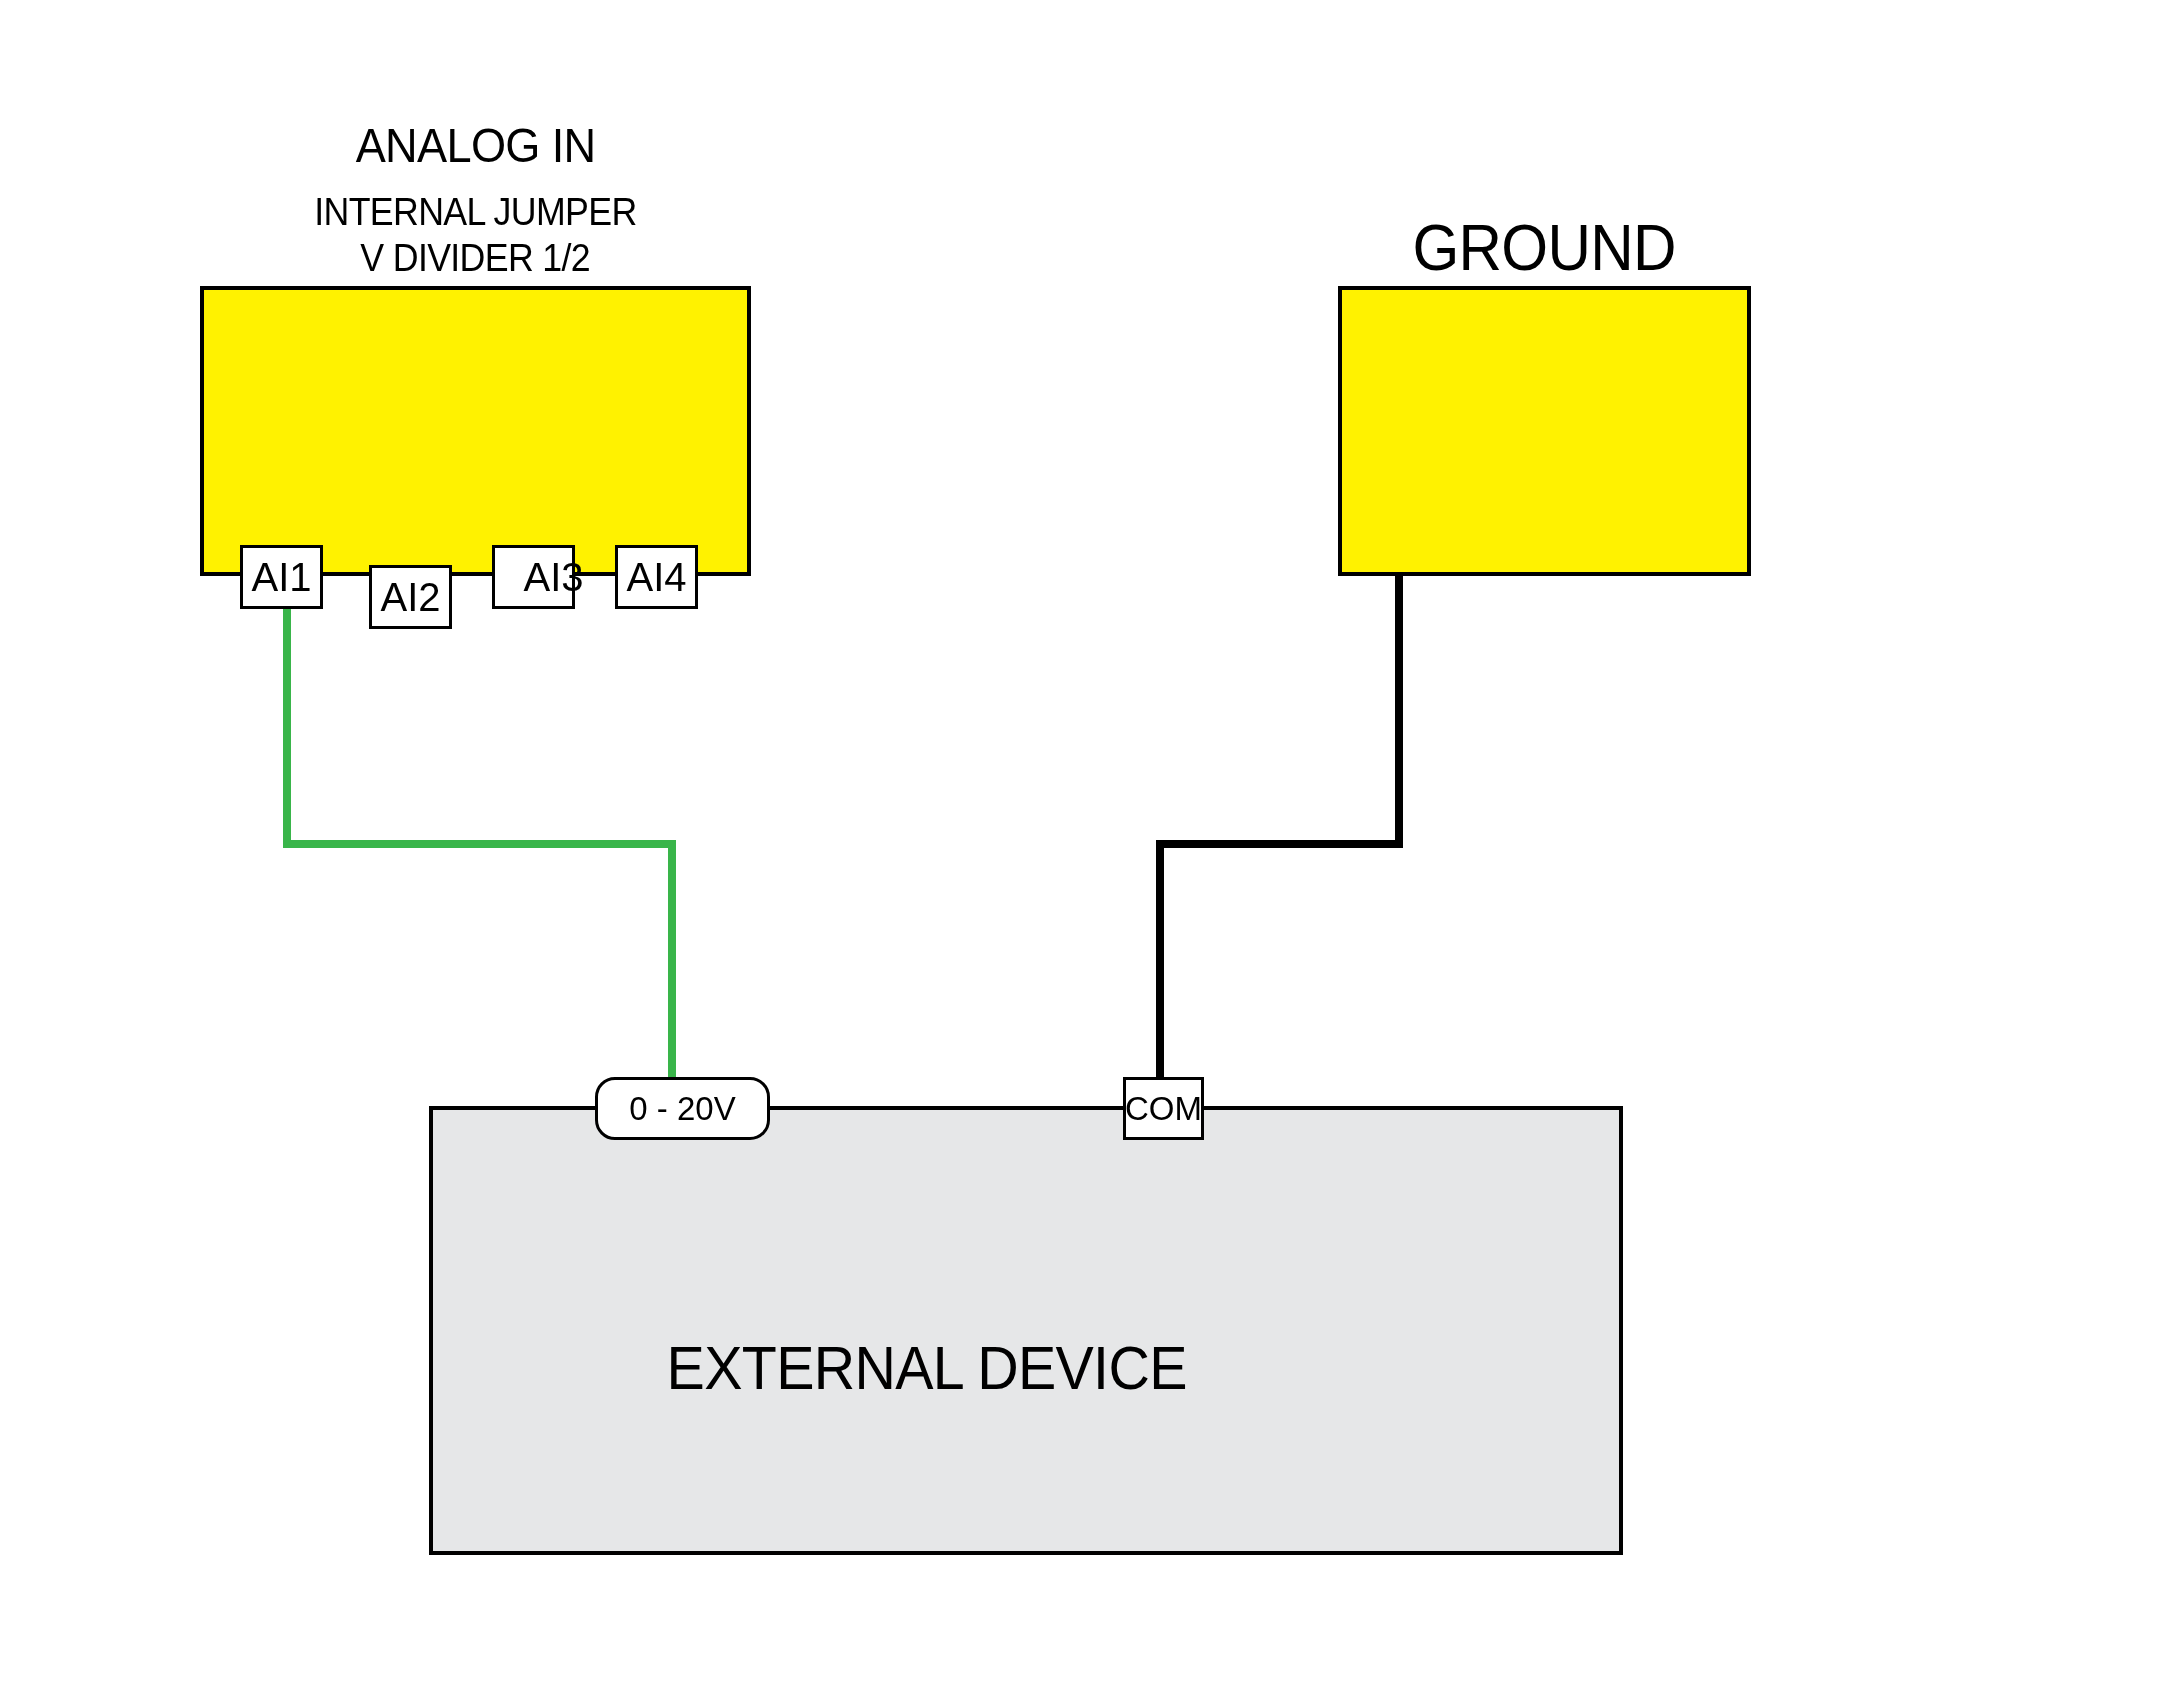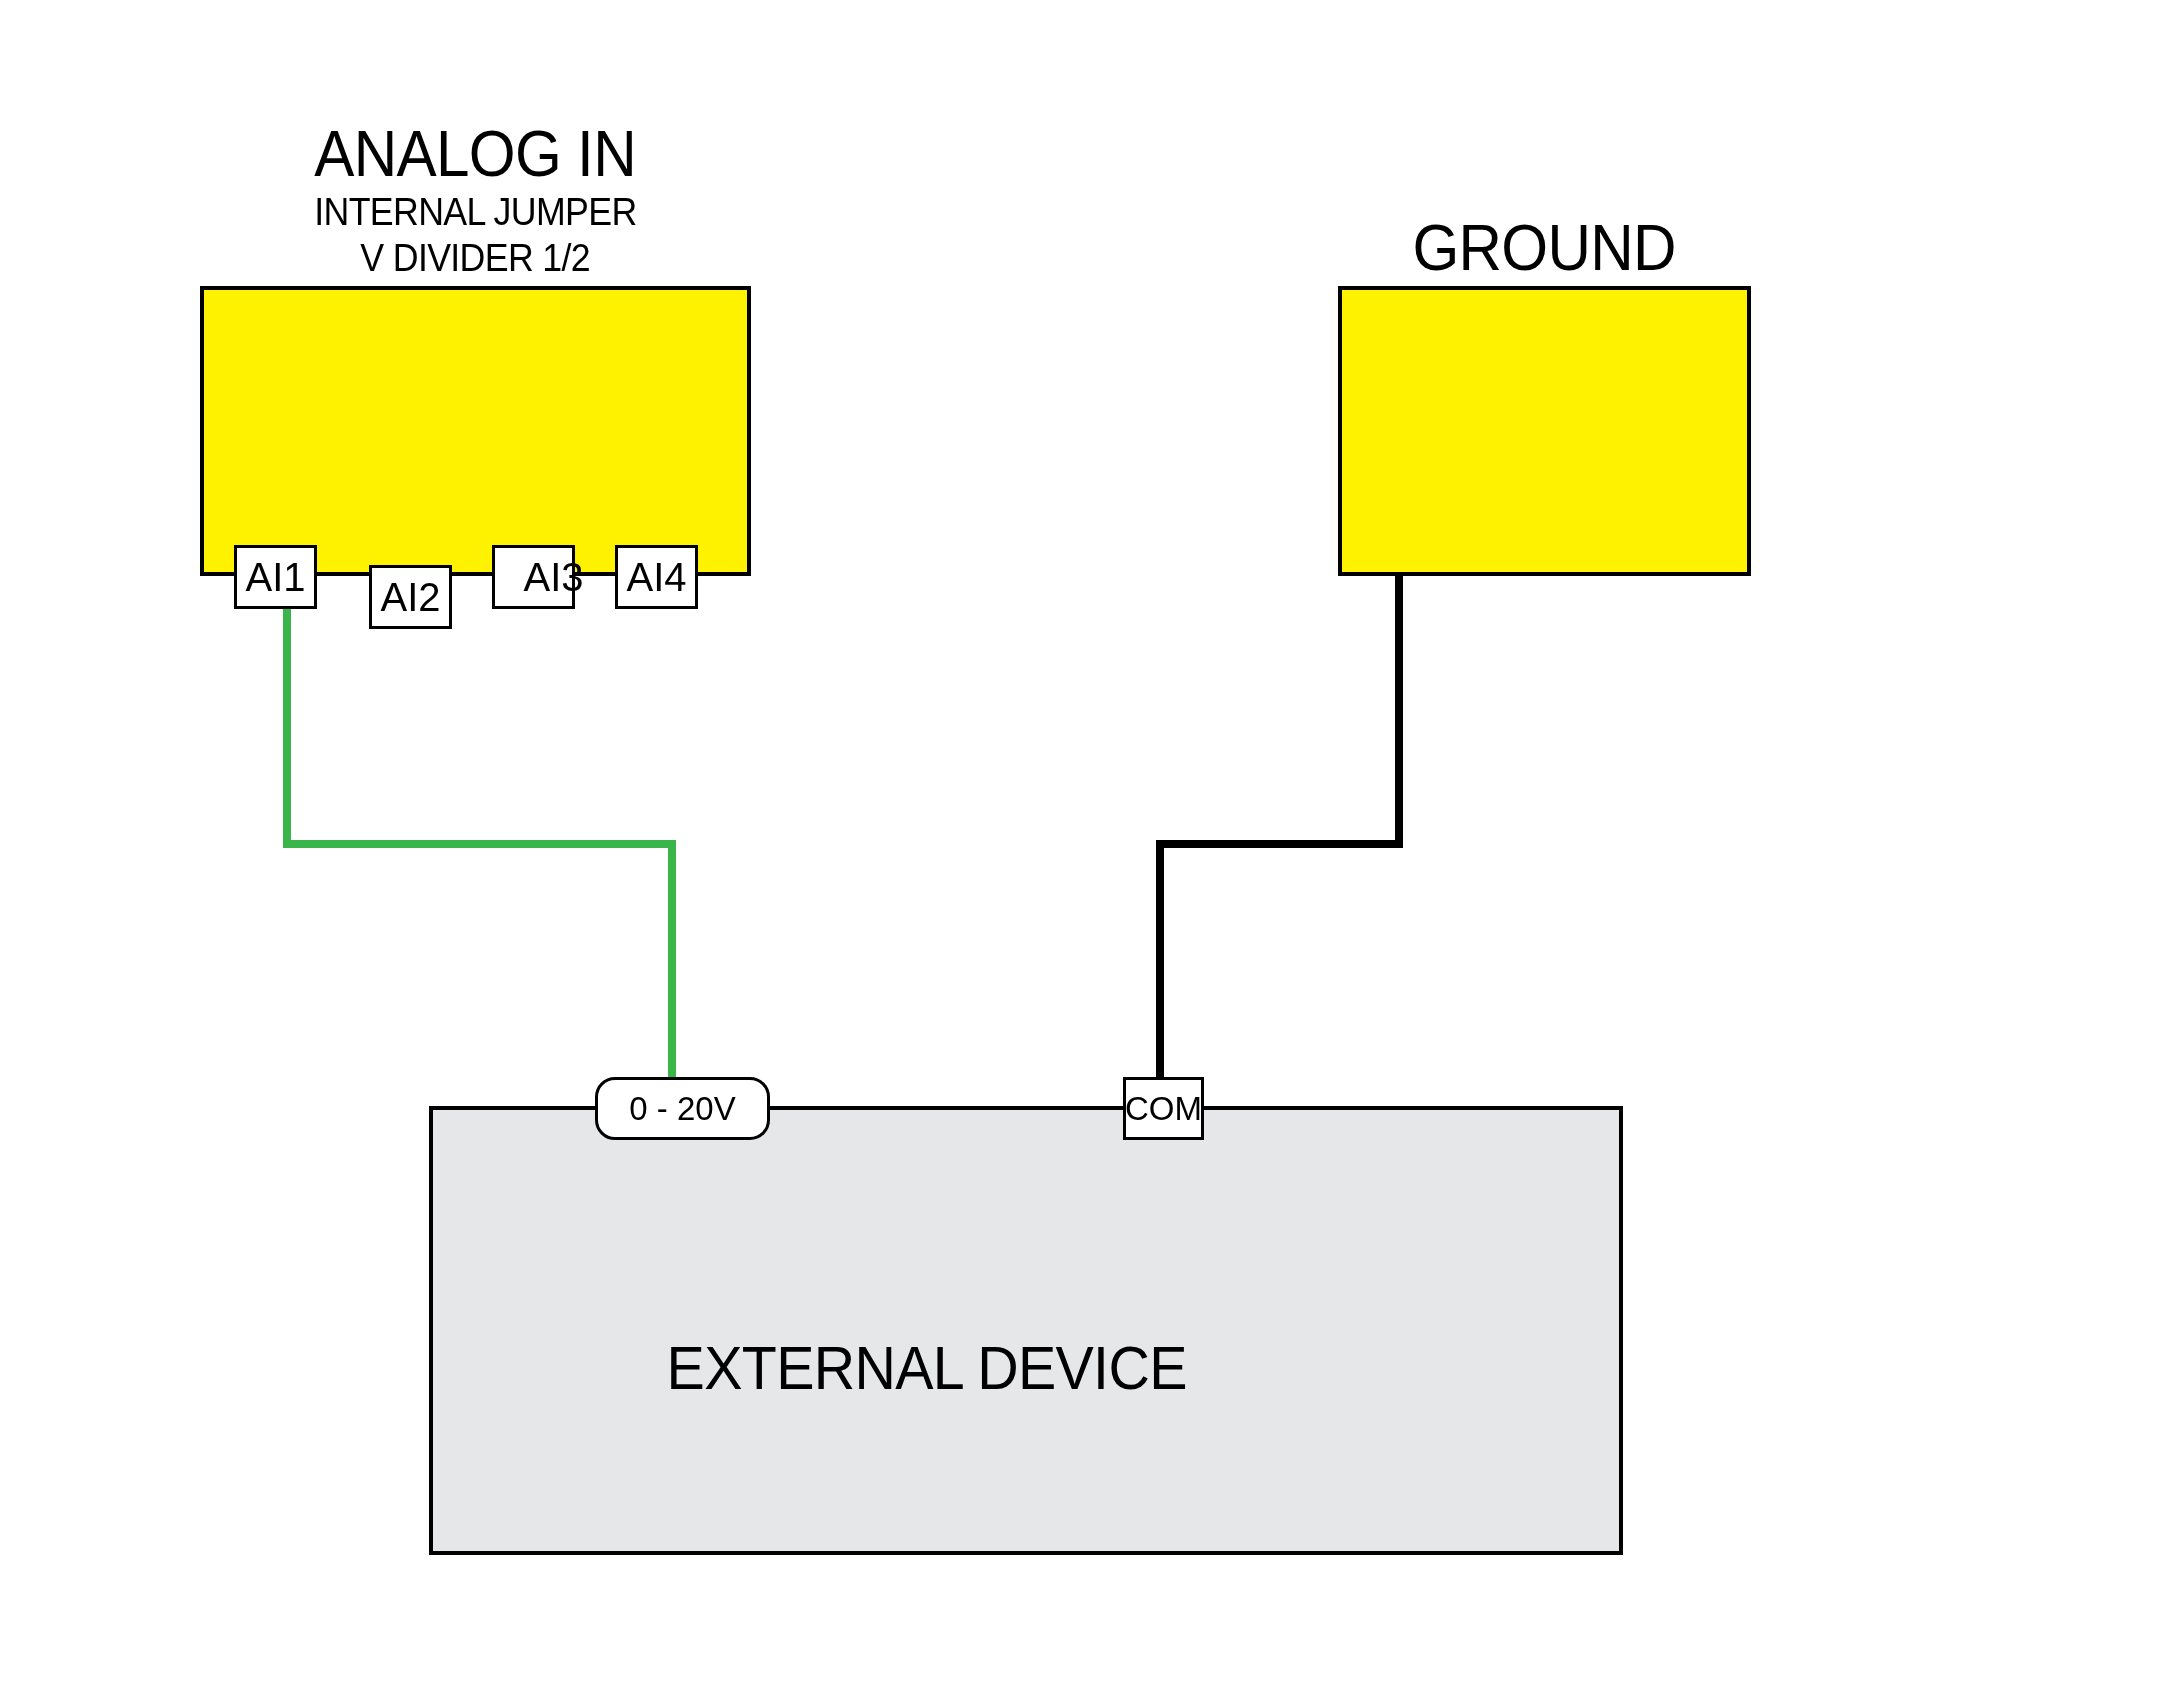--- a/index.html
+++ b/index.html
@@ -28,21 +28,21 @@
   #device-box  { left: 429px; top: 1106px; width: 1194px; height: 449px; }
 
   
   .heading {
     position: absolute;
     text-align: center;
     line-height: 1;
     white-space: nowrap;
     letter-spacing: -0.7px;
   }
-  #analog-title   { left: 200px; width: 551px; top: 122px;  font-size: 64px; }
+  #analog-title   { left: 200px; width: 551px; top: 122px;  font-size: 48px; }
   #analog-sub1    { left: 200px; width: 551px; top: 193px;  font-size: 38px; }
   #analog-sub2    { left: 200px; width: 551px; top: 239px;  font-size: 38px; }
   #ground-title   { left: 1338px; width: 413px; top: 216px; font-size: 64px; }
   #device-label   { left: 429px;  width: 995px; top: 1338px; font-size: 61px; }
 
   .cond {
     display: inline-block;
     transform: scaleX(0.94);
     transform-origin: 50% 50%;
   }
@@ -53,21 +53,21 @@
     background: #ffffff;
     border: 3.3px solid #000000;
     box-sizing: border-box;
     display: flex;
     align-items: center;
     justify-content: center;
     line-height: 1;
     white-space: nowrap;
   }
   .ai-terminal { top: 545px; width: 83px; height: 64px; font-size: 40px; }
-  #term-ai1 { left: 234px; }
+  #term-ai1 { left: 240px; }
   #term-ai2 { left: 369px; margin-top: 20px; }
   #term-ai3 { left: 492px; padding-left: 40px; }
   #term-ai4 { left: 615px; }
   #term-020v { left: 595px;  top: 1077px; width: 175px; height: 63px; font-size: 33px; border-radius: 20px; }
   #term-com  { left: 1123px; top: 1077px; width: 81px; height: 63px; font-size: 33px; }
 
   
   .wire { position: absolute; }
   #sig-v1 { left: 283px;  top: 603px;  width: 8px;  height: 243px; }
   #sig-h  { left: 283px;  top: 840px; width: 393px; height: 8px;  }

